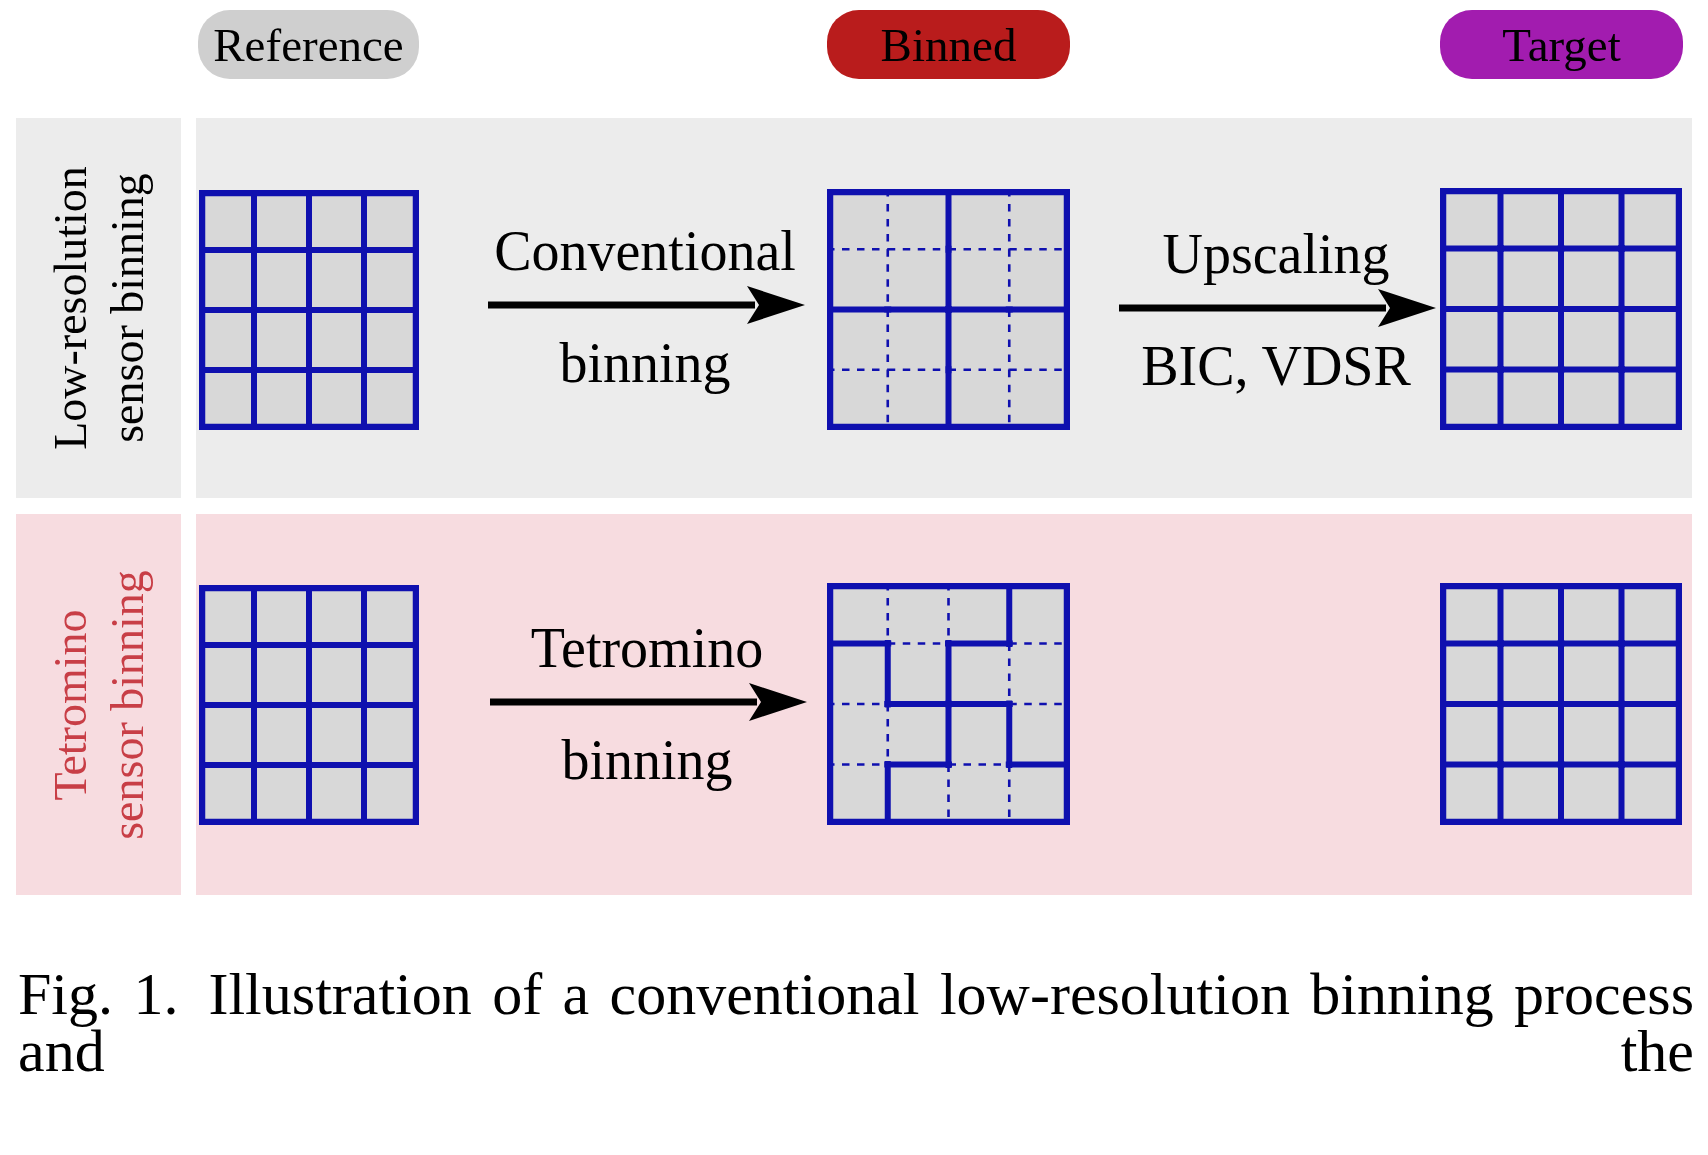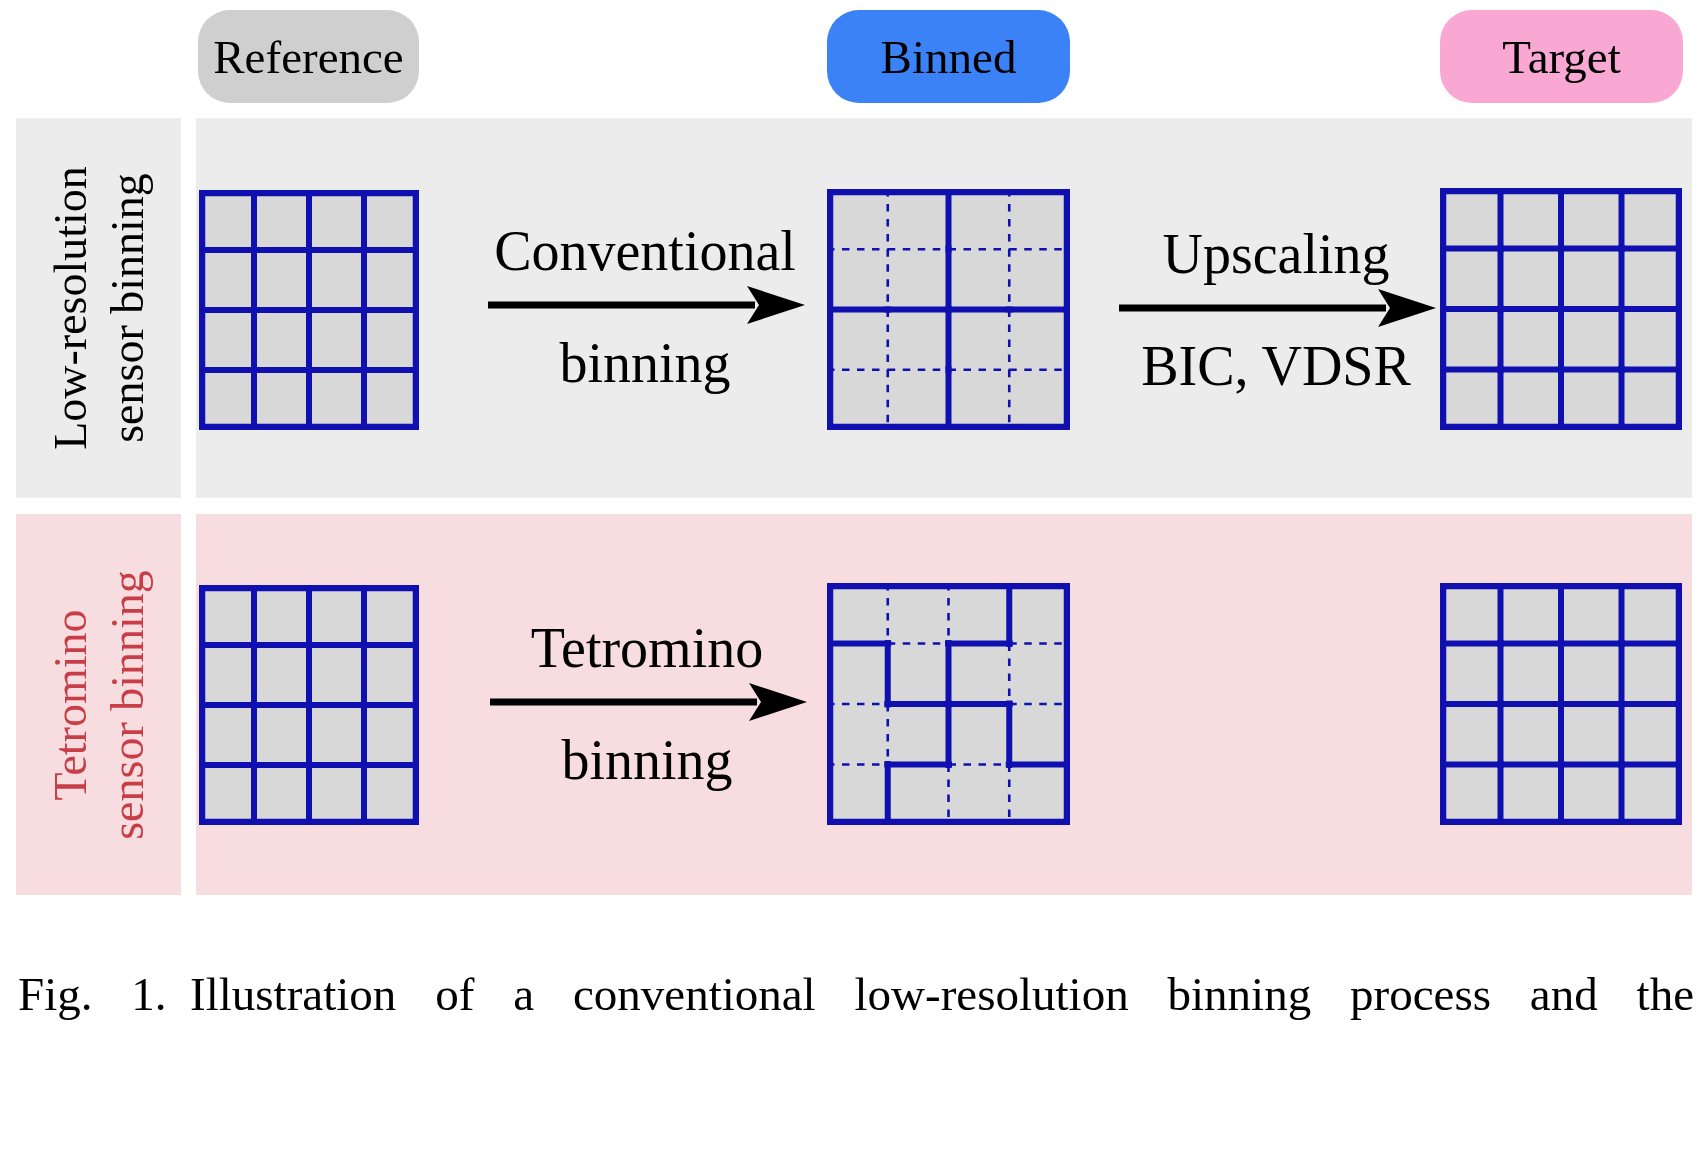--- a/index.html
+++ b/index.html
@@ -1,19 +1,19 @@
 <!DOCTYPE html>
 <html><head>
 <meta charset="utf-8">
 <style>
   html,body{margin:0;padding:0;background:#fff;}
   .canvas{position:relative;width:1708px;height:1155px;background:#fff;overflow:hidden;
           font-family:"Liberation Serif", serif;color:#000;}
   
-  .hdr{position:absolute;top:10px;height:93px;display:flex;align-items:center;justify-content:center;
+  .hdr{position:absolute;top:10px;height:69px;display:flex;align-items:center;justify-content:center;
        font-size:47px;border-radius:32px;}
   .hdr-ref{left:198px;width:221px;}
   .hdr-bin{left:827px;width:243px;}
   .hdr-tar{left:1440px;width:243px;}
   
   .band{position:absolute;left:196px;width:1496px;}
   .band-1{top:118px;height:380px;}
   .band-2{top:514px;height:381px;}
   .labelbox{position:absolute;left:16px;width:165px;display:flex;align-items:center;justify-content:center;}
   .labelbox-1{top:118px;height:380px;}
@@ -32,36 +32,36 @@
   .proc{position:absolute;display:flex;flex-direction:column;align-items:center;}
   .p1{left:455px;top:211px;width:380px;}
   .p2{left:1071px;top:214px;width:380px;padding-left:15px;}
   .p3{left:457px;top:608px;width:380px;}
   .p4{left:1061px;top:606px;width:400px;}
   .plabel{height:72px;font-size:56px;display:flex;align-items:flex-end;justify-content:center;
           white-space:nowrap;}
   .plabel.bottom{align-items:flex-start;padding-top:4px;}
   .arrow-svg{display:block;height:44px;width:320px;}
   
-  .caption{position:absolute;left:18px;top:966px;width:1676px;font-size:47px;line-height:57px;}
+  .caption{position:absolute;left:18px;top:966px;width:1676px;font-size:60px;line-height:57px;}
   .caption-line{text-align:justify;text-align-last:justify;}
   .caption-line.last{text-align:left;text-align-last:left;}
 </style>
 </head>
 <body>
 
 <div class="canvas">
 
   <div class="hdr hdr-ref" style="background: rgb(207, 207, 207);">
     <span>Reference</span>
   </div>
-  <div class="hdr hdr-bin" style="background: #3b82f6;">
+  <div class="hdr hdr-bin" style="background: #b91c1c;">
     <span>Binned</span>
   </div>
-  <div class="hdr hdr-tar" style="background: #f9a8d4;">
+  <div class="hdr hdr-tar" style="background: #a21caf;">
     <span>Target</span>
   </div>
 
   <div class="band band-1" style="background: rgb(236, 236, 236);"></div>
   <div class="band band-2" style="background: rgb(247, 220, 224);"></div>
 
   <div class="labelbox labelbox-1" style="background: rgb(236, 236, 236);">
     <div class="vrot" style="color: rgb(0, 0, 0);">
       <div>Low-resolution</div>
       <div>sensor binning</div>

